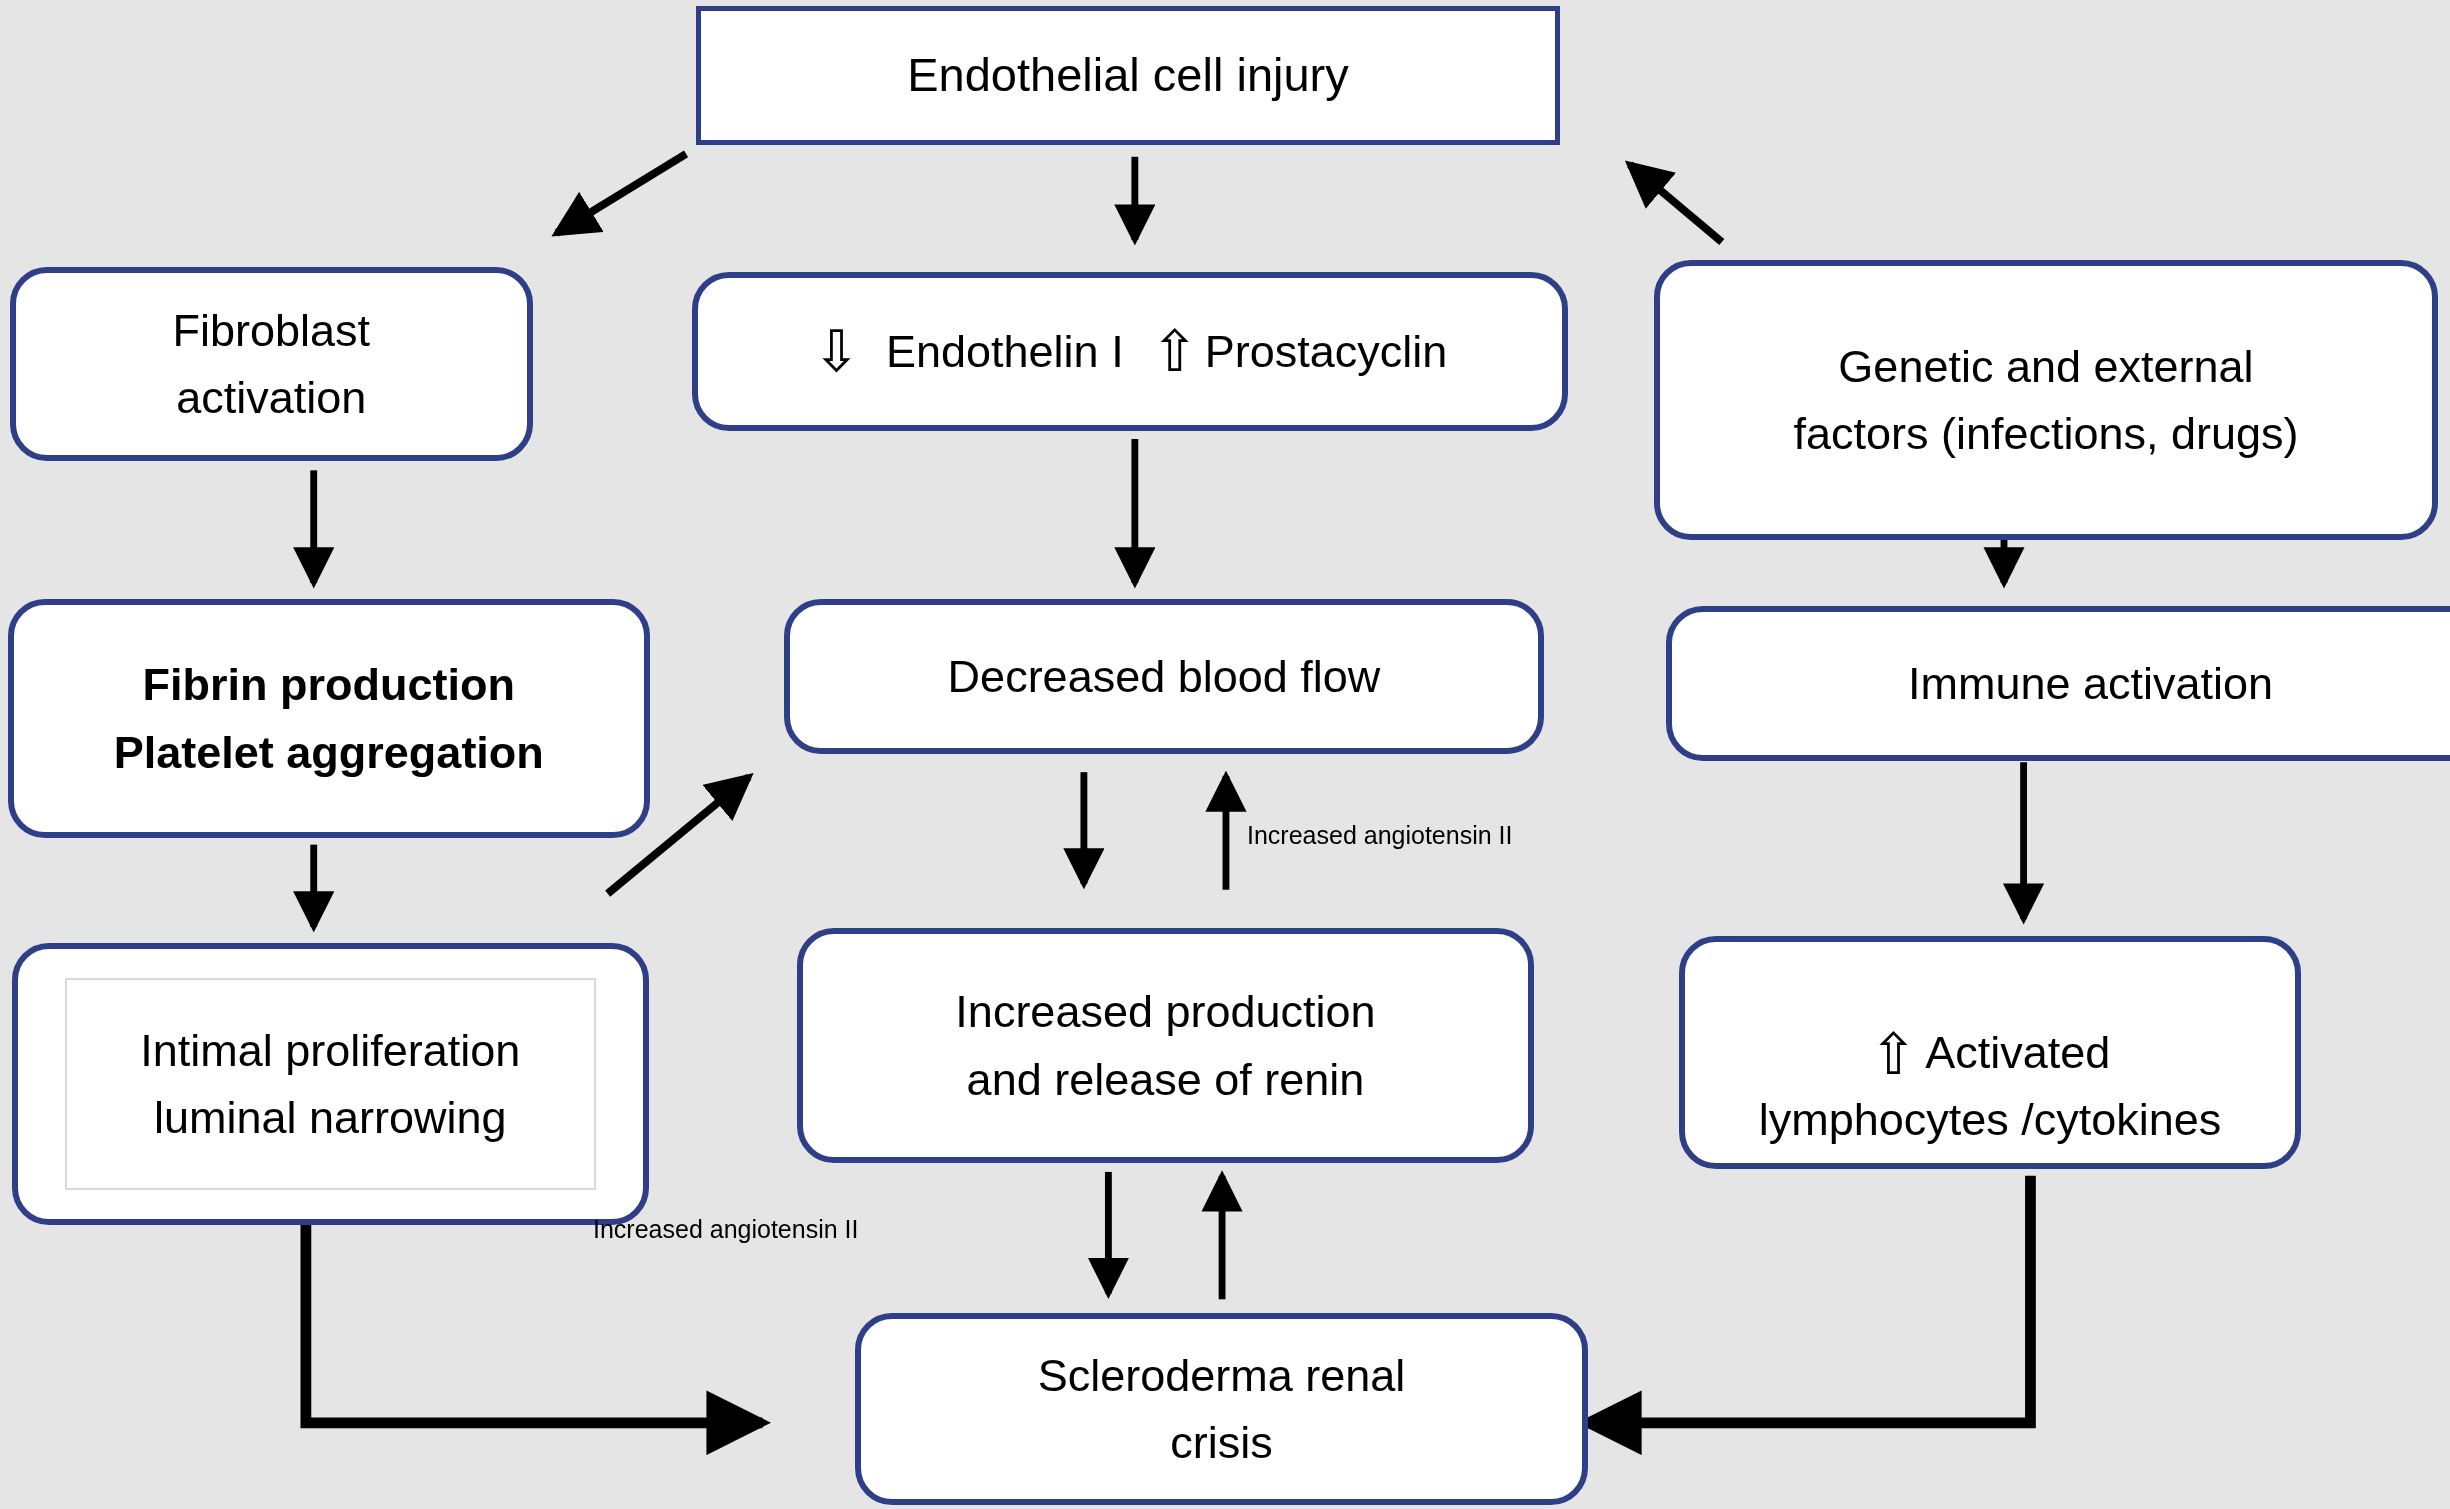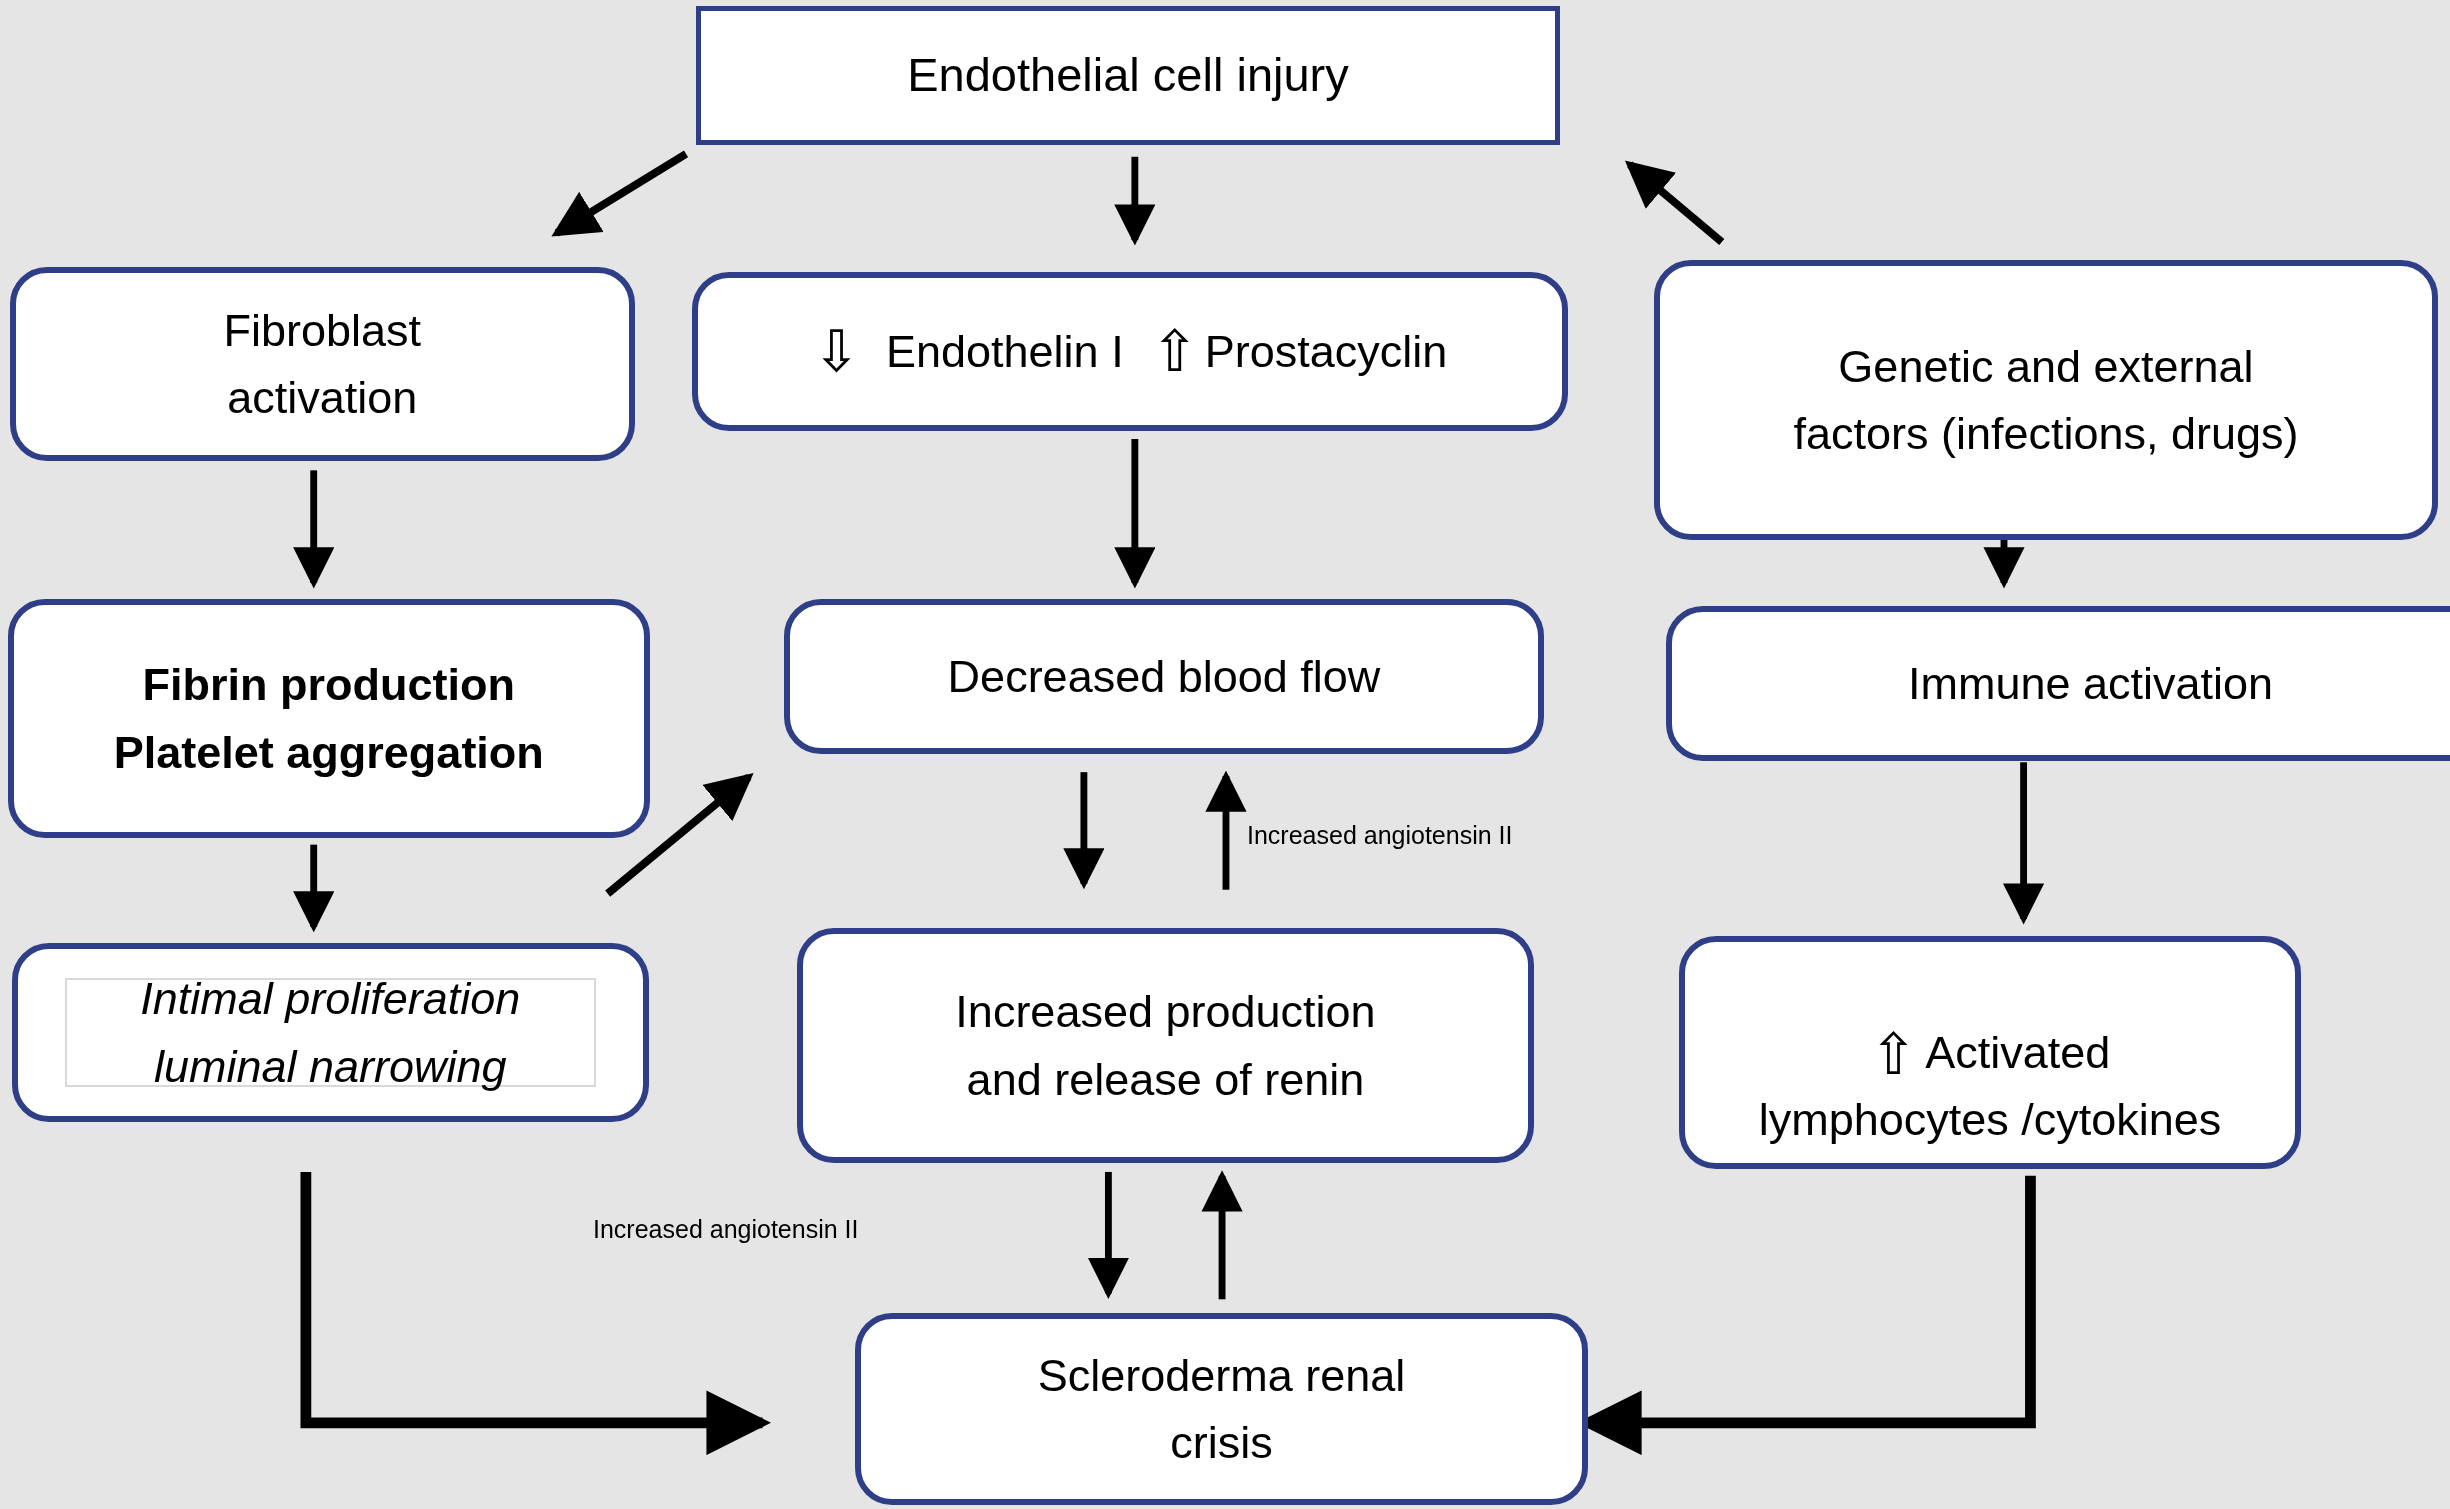--- a/index.html
+++ b/index.html
@@ -90,41 +90,41 @@
     <line class="thin" x1="1251" y1="908" x2="1251" y2="792" marker-end="url(#ah)"></line>
     <line class="mid" x1="620" y1="912" x2="764" y2="793" marker-end="url(#ah)"></line>
     <line class="thin" x1="1131" y1="1196" x2="1131" y2="1320" marker-end="url(#ah)"></line>
     <line class="thin" x1="1247" y1="1326" x2="1247" y2="1200" marker-end="url(#ah)"></line>
     <polyline class="thick" points="312,1196 312,1452 778,1452" marker-end="url(#ah)"></polyline>
     <polyline class="thick" points="2072,1200 2072,1452 1618,1452" marker-end="url(#ah)"></polyline>
   </svg>
 
   <div class="node square" style="left:696px;top:5.9px;width:864px;height:139px;">Endothelial cell injury</div>
 
-  <div class="node" style="left:9.8px;top:267px;width:625px;height:194px;">Fibroblast
+  <div class="node" style="left:9.8px;top:267px;width:523px;height:194px;">Fibroblast
 activation</div>
 
   <div class="node endo-row" style="left:692px;top:272px;width:876px;height:159px;">
     <span class="glyph g-down">⇩</span>
     <span>Endothelin I</span>
     <span class="glyph g-up">⇧</span>
     <span>Prostacyclin</span>
   </div>
 
   <div class="node" style="left:1654px;top:260px;width:784px;height:280px;">Genetic and external
 factors (infections, drugs)</div>
 
   <div class="node" style="left:7.8px;top:599px;width:642px;height:239px;font-weight:bold;">Fibrin production
 Platelet aggregation</div>
 
   <div class="node" style="left:784px;top:599px;width:760px;height:155px;">Decreased blood flow</div>
 
   <div class="node" style="left:1666px;top:606px;width:849px;height:155px;">Immune activation</div>
 
-  <div class="node" style="left:11.8px;top:943px;width:637px;height:179px;font-style:italic;">
+  <div class="node" style="left:11.8px;top:943px;width:637px;height:282px;">
     <div class="inner-outline">Intimal proliferation
 luminal narrowing</div>
   </div>
 
   <div class="node" style="left:797px;top:928px;width:737px;height:235px;">Increased production
 and release of renin</div>
 
   <div class="node lymph" style="left:1679px;top:936px;width:622px;height:233px;">
     <div style="white-space:pre-line;">
       <span class="glyph">⇧</span><span>Activated

